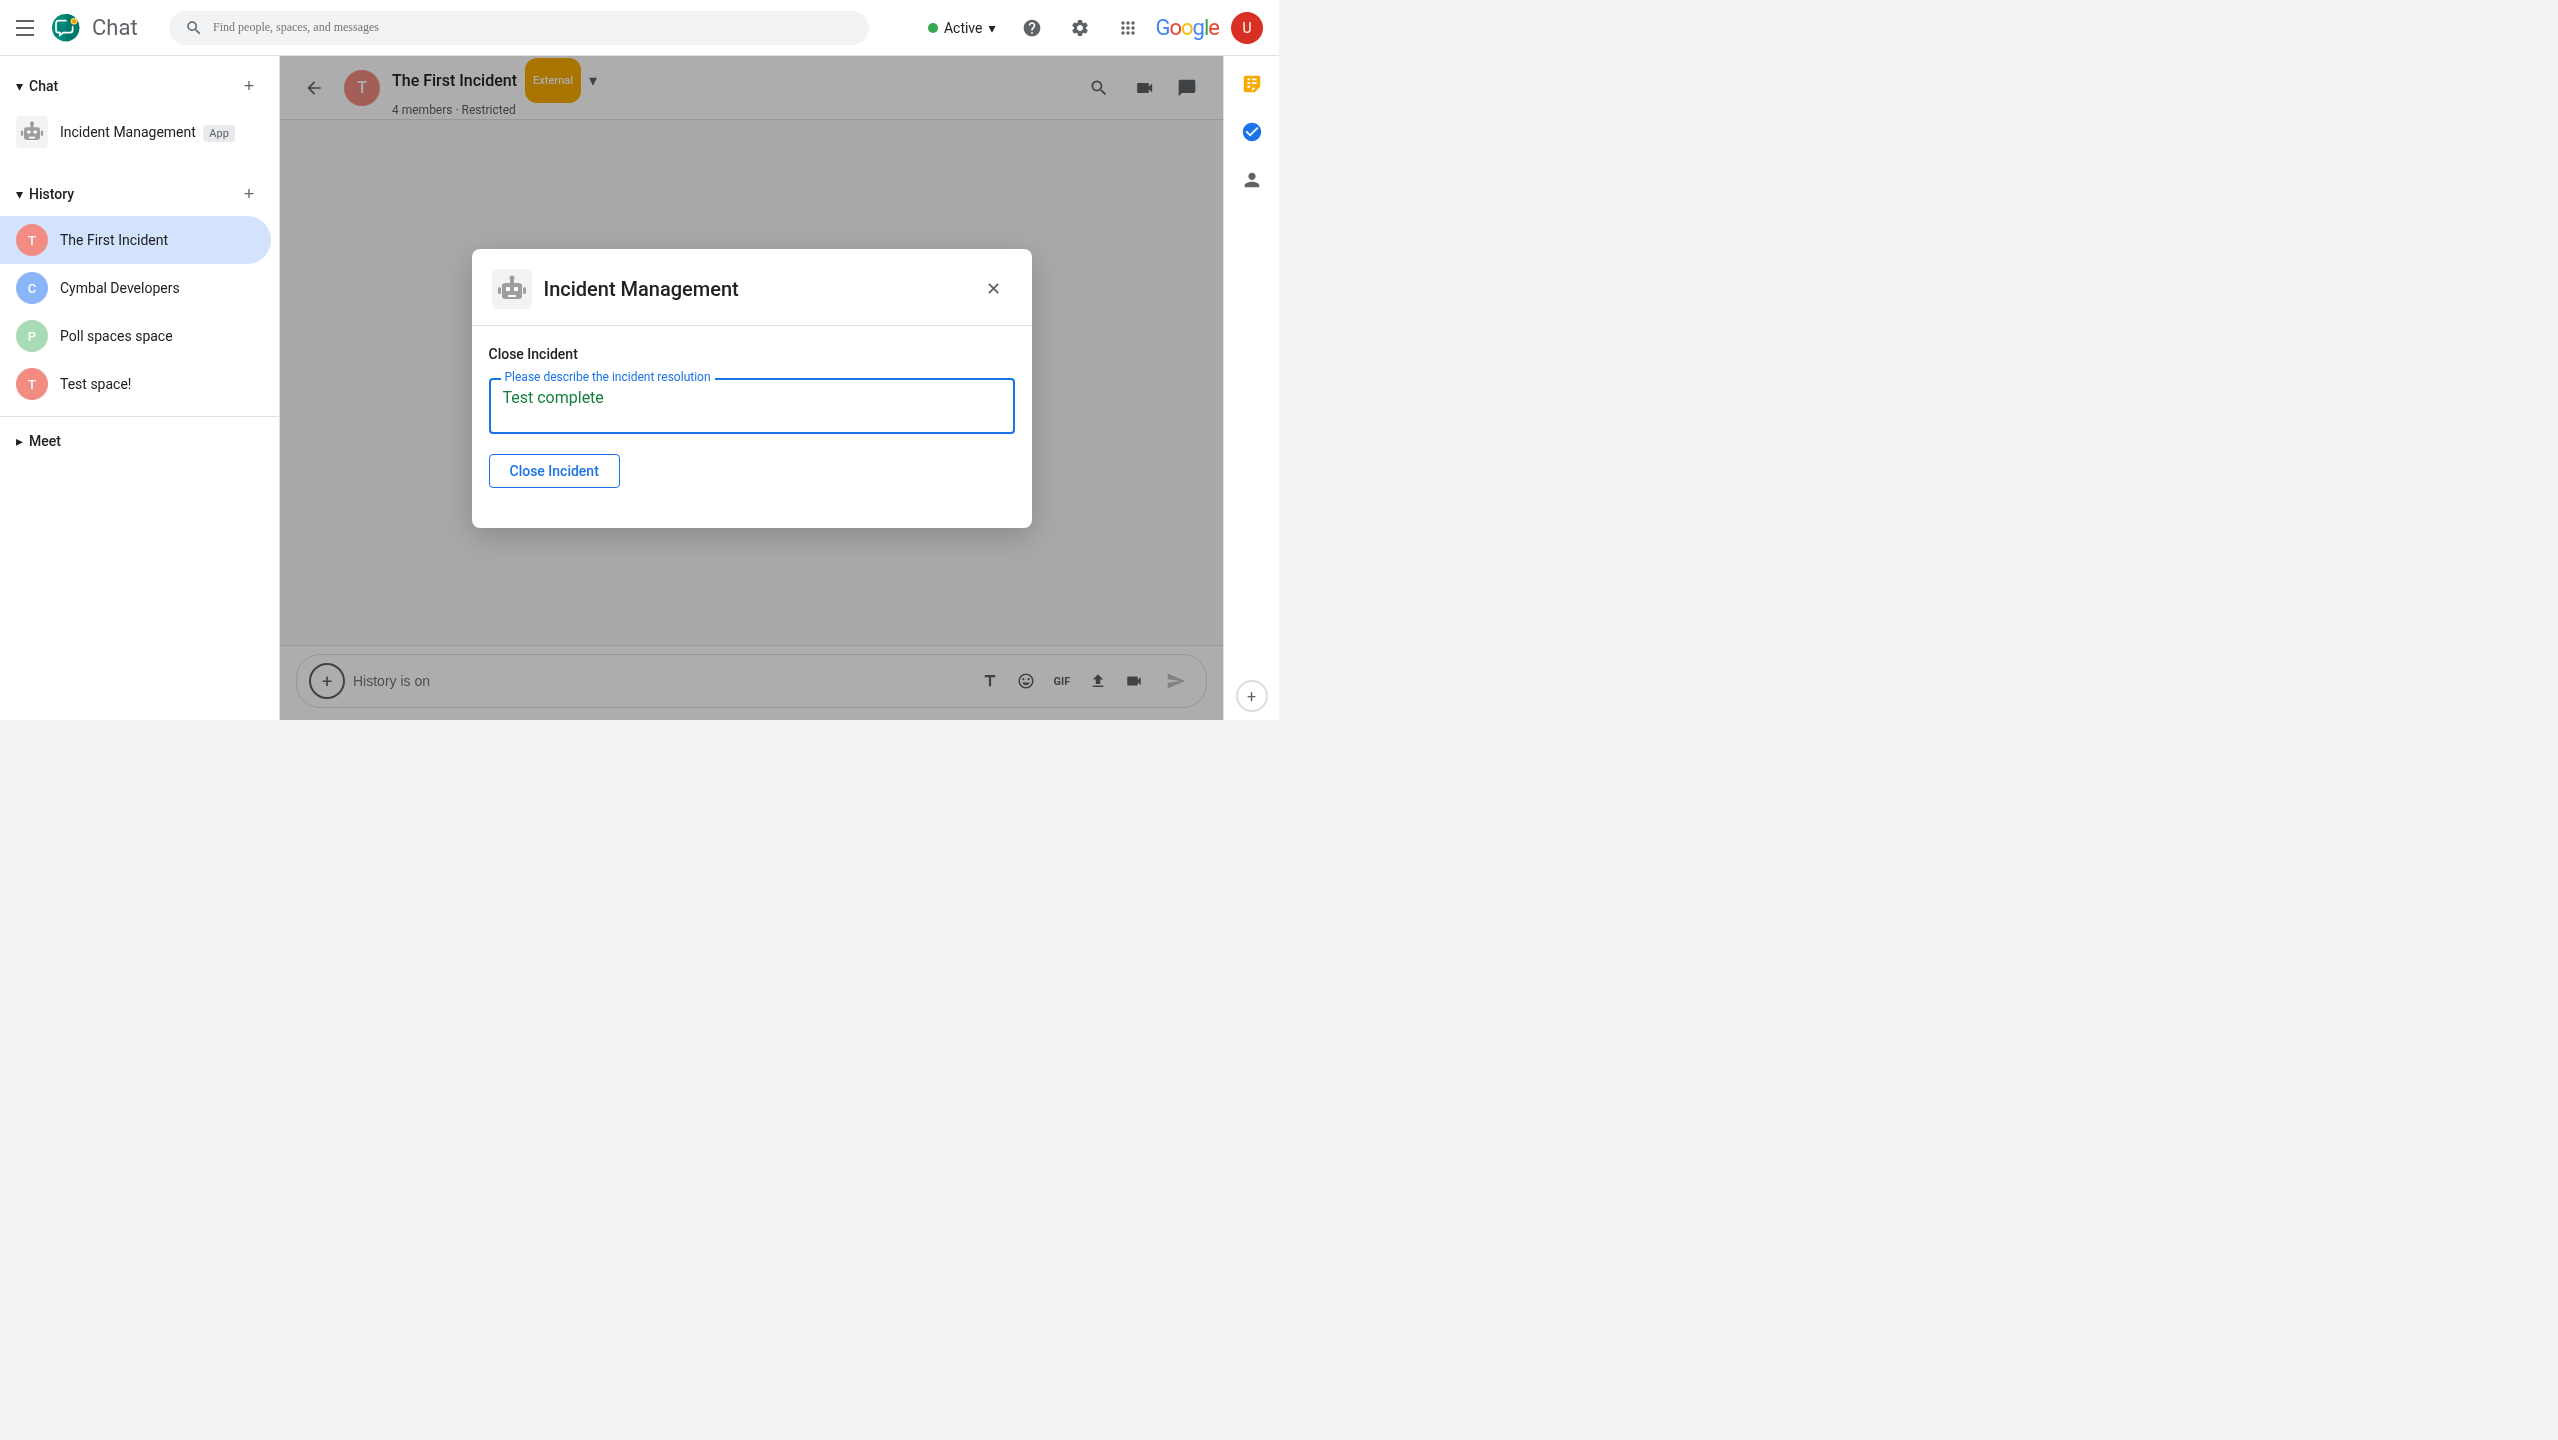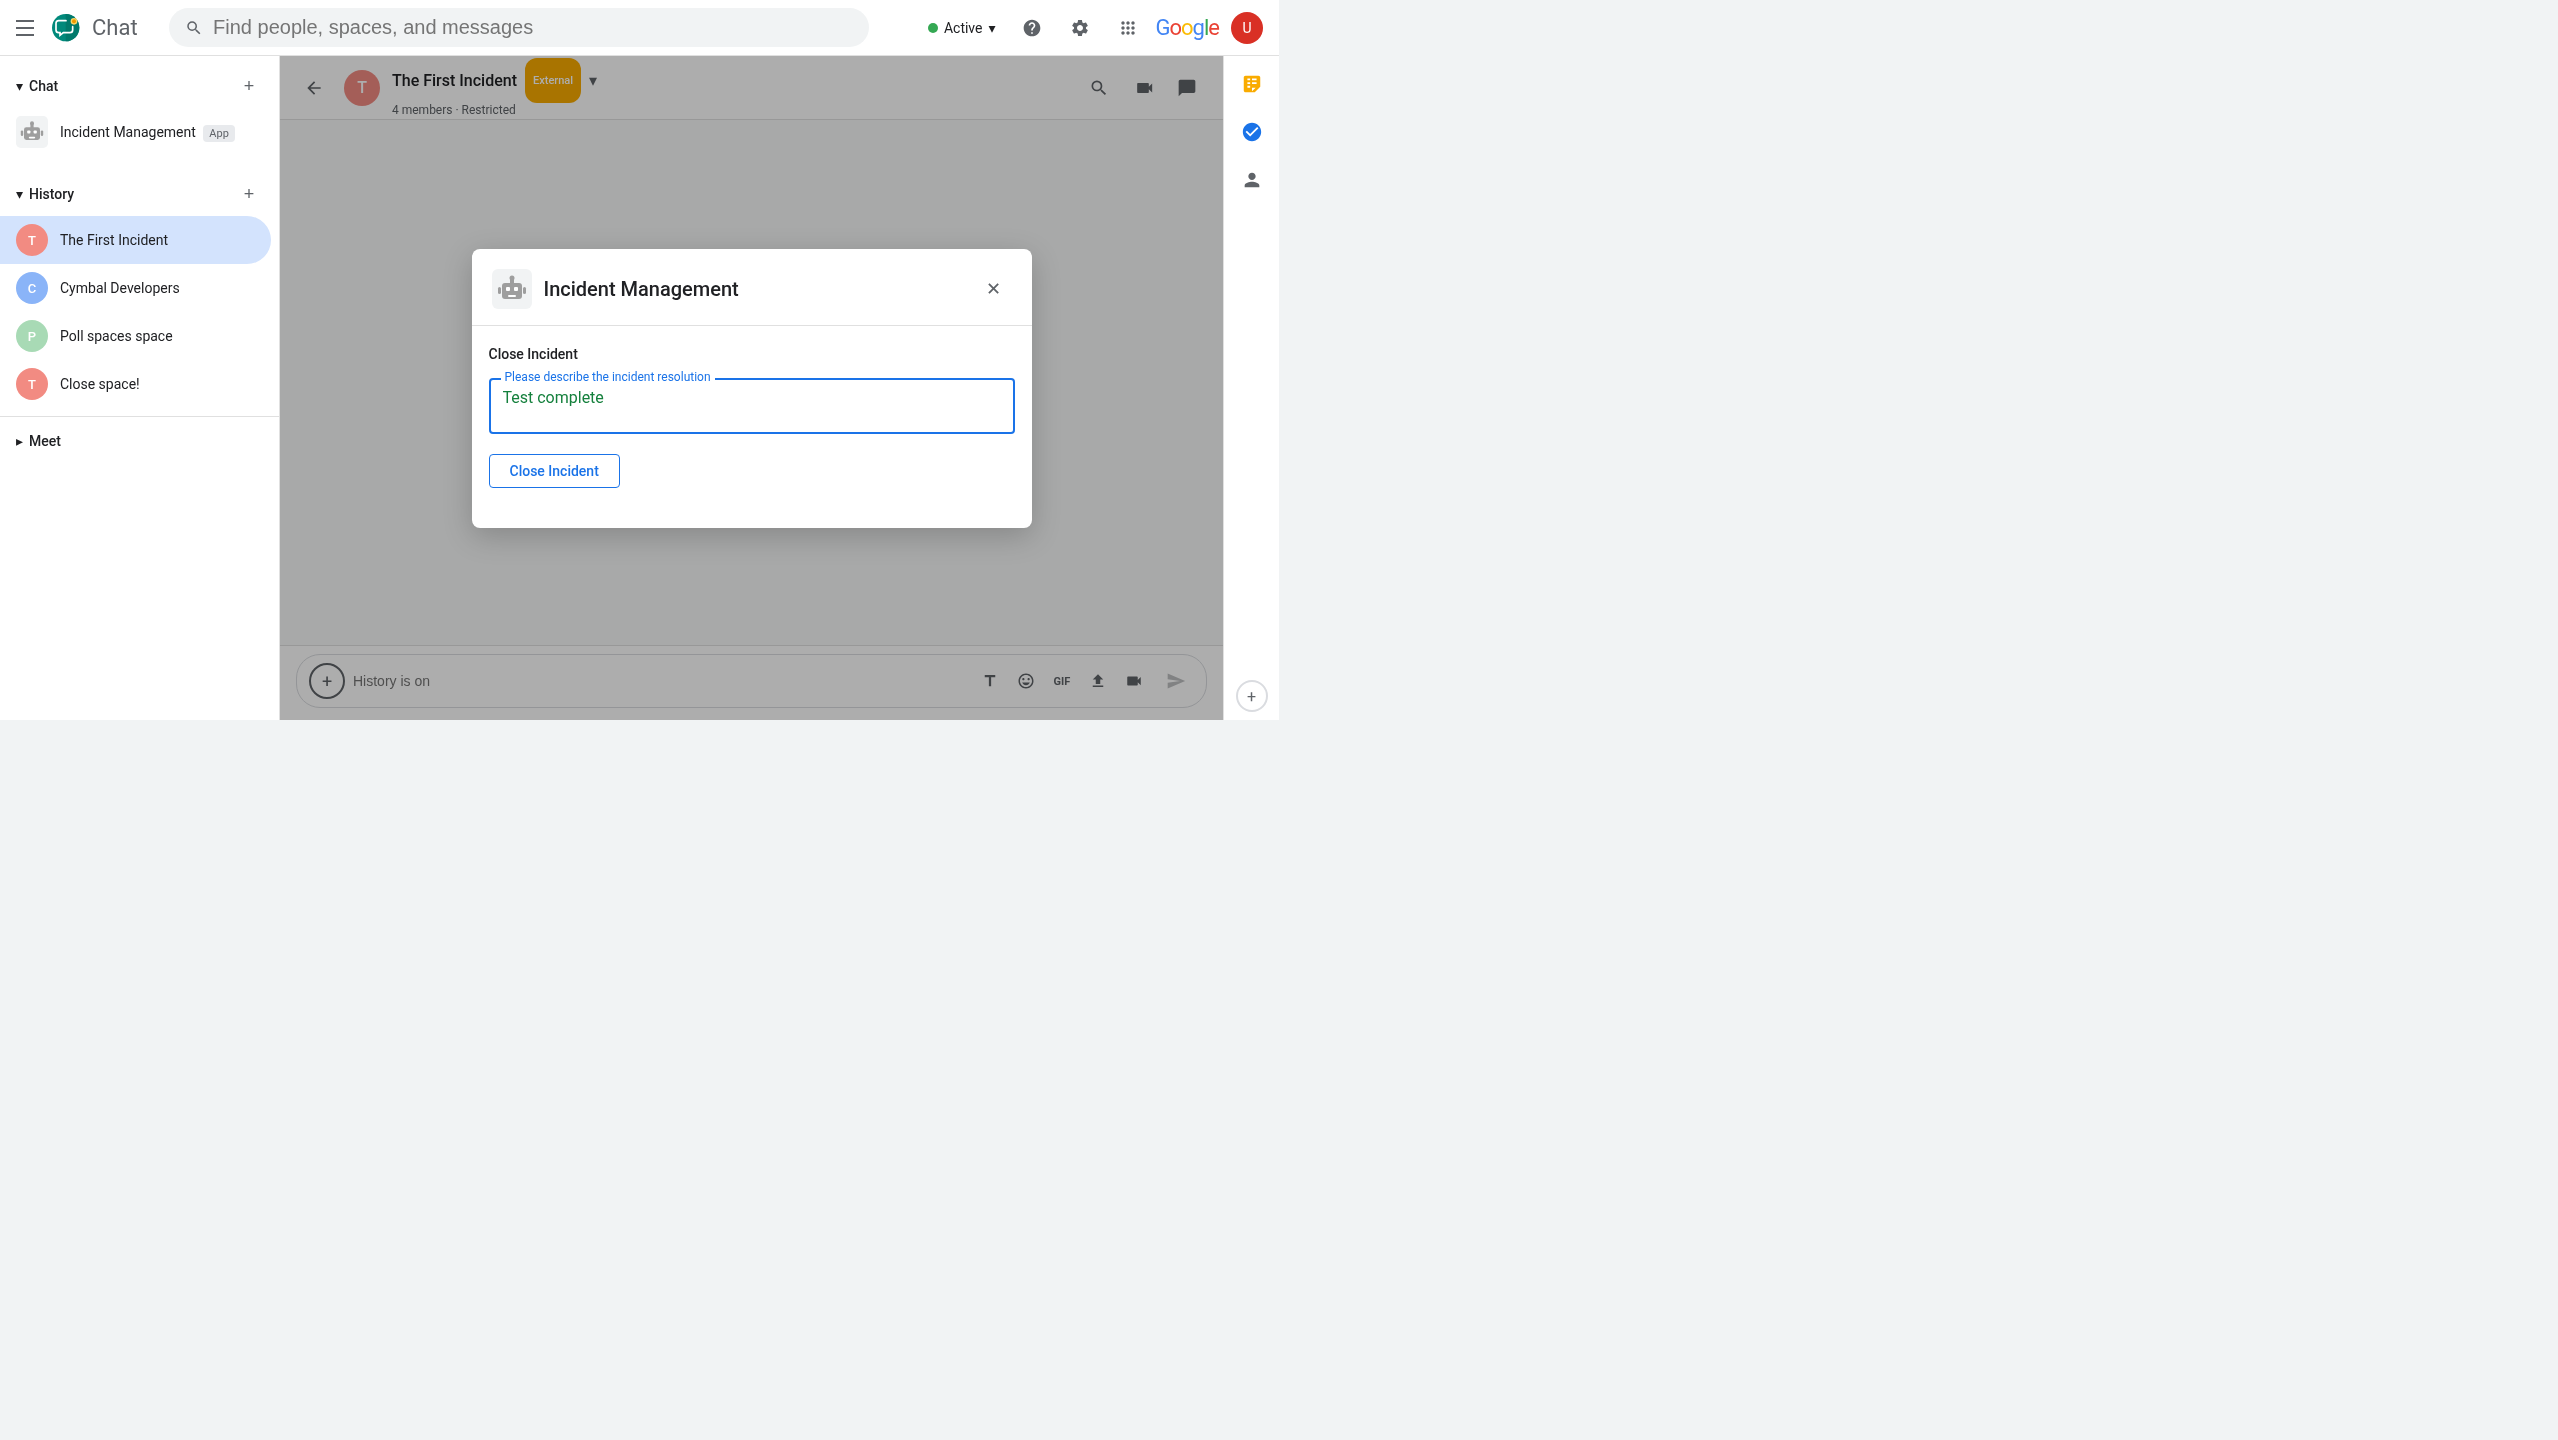--- a/index.html
+++ b/index.html
@@ -69,24 +69,25 @@
       display: flex;
       align-items: center;
       background: #f1f3f4;
       border-radius: 24px;
       padding: 8px 16px;
       gap: 10px;
     }
     .search-bar-input {
       border: none;
       background: transparent;
-      font-size: 20px;
+      font-size: 12px;
       color: #5f6368;
       outline: none;
       flex: 1;
+      font-family: Liberation Serif, serif;
     }
 
     
     .top-bar-right {
       display: flex;
       align-items: center;
       gap: 8px;
       margin-left: auto;
     }
     .active-badge {
@@ -633,21 +634,21 @@
       <div class="sidebar-item">
         <div class="sidebar-item-avatar" style="background:#8ab4f8;">C</div>
         <span class="sidebar-item-label">Cymbal Developers</span>
       </div>
       <div class="sidebar-item">
         <div class="sidebar-item-avatar" style="background:#a8dab5;">P</div>
         <span class="sidebar-item-label">Poll spaces space</span>
       </div>
       <div class="sidebar-item">
         <div class="sidebar-item-avatar" style="background:#f28b82;">T</div>
-        <span class="sidebar-item-label">Close space!</span>
+        <span class="sidebar-item-label">Test space!</span>
       </div>
     </div>
 
     <div class="sidebar-meet-section">
       <div class="sidebar-section-header">
         <div class="sidebar-section-title">
           <span>▸</span>
           <span>Meet</span>
         </div>
       </div>

